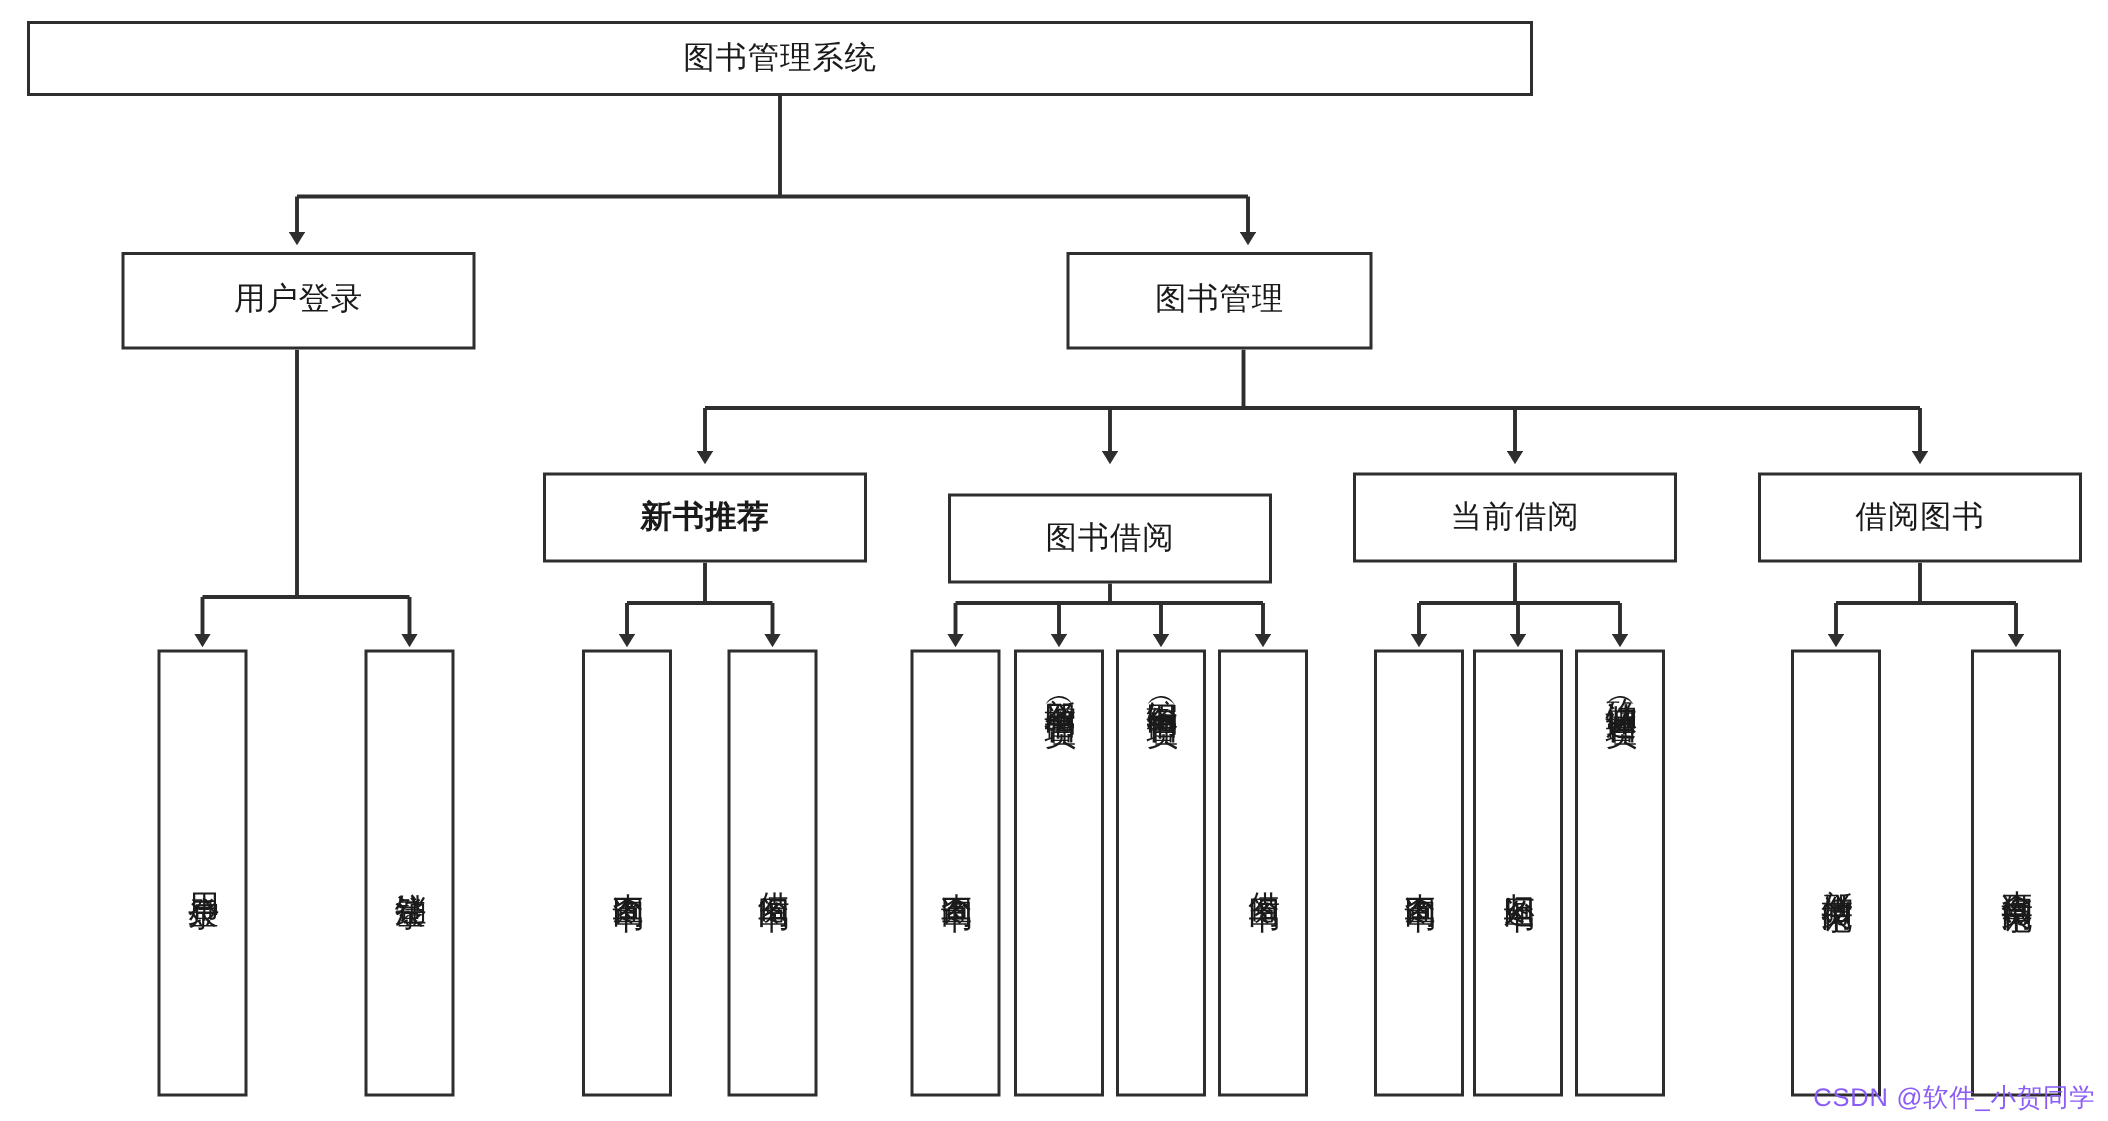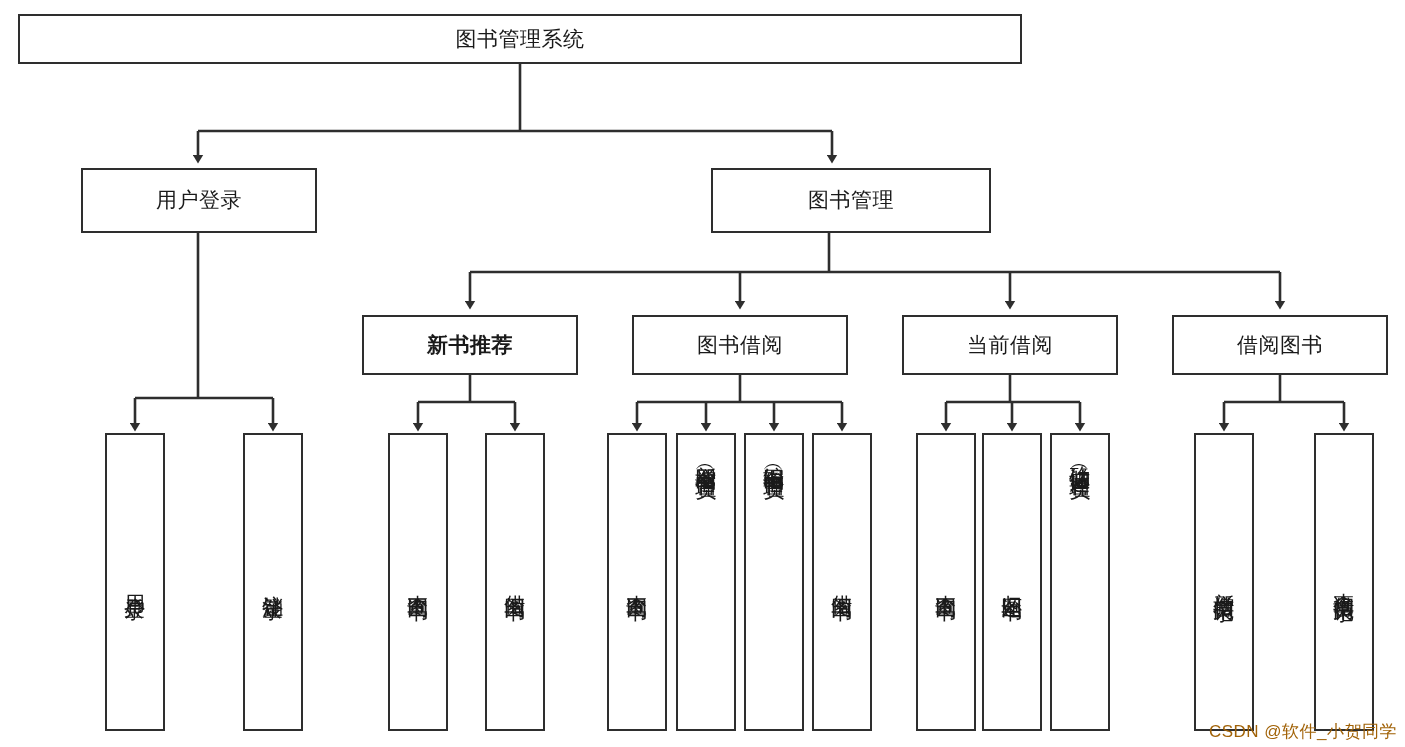--- a/index.html
+++ b/index.html
@@ -56,21 +56,21 @@
     top: 0;
     width: 1405px;
     height: 747px;
     pointer-events: none;
   }
   .watermark {
     position: absolute;
     right: 8px;
     bottom: 4px;
     font-size: 17px;
-    color: #a16207;
+    color: #8b5cf6;
     white-space: nowrap;
     letter-spacing: 0.5px;
   }
 </style>
 </head>
 <body>
 
 <div id="canvas">
 
   <svg id="edges" viewBox="0 0 1405 747" xmlns="http://www.w3.org/2000/svg">
@@ -123,28 +123,28 @@
     </g>
   </svg>
 
   <div class="node" style="left:18px; top:14px; width:1004px; height:50px;">
     <span class="node-label">图书管理系统</span>
   </div>
 
   <div class="node" style="left:81px; top:168px; width:236px; height:65px;">
     <span class="node-label">用户登录</span>
   </div>
-  <div class="node" style="left:711px; top:168px; width:280px; height:65px;">
+  <div class="node" style="left:711px; top:168px; width:204px; height:65px;">
     <span class="node-label">图书管理</span>
   </div>
 
   <div class="node" style="left:362px; top:315px; width:216px; height:60px;font-weight:bold;">
     <span class="node-label">新书推荐</span>
   </div>
-  <div class="node" style="left:632px; top:315px; width:216px; height:60px;">
+  <div class="node" style="left:632px; top:329px; width:216px; height:60px;">
     <span class="node-label">图书借阅</span>
   </div>
   <div class="node" style="left:902px; top:315px; width:216px; height:60px;">
     <span class="node-label">当前借阅</span>
   </div>
   <div class="node" style="left:1172px; top:315px; width:216px; height:60px;">
     <span class="node-label">借阅图书</span>
   </div>
 
   <div class="node leaf centered" style="left:105px; top:433px; width:60px; height:298px;">

